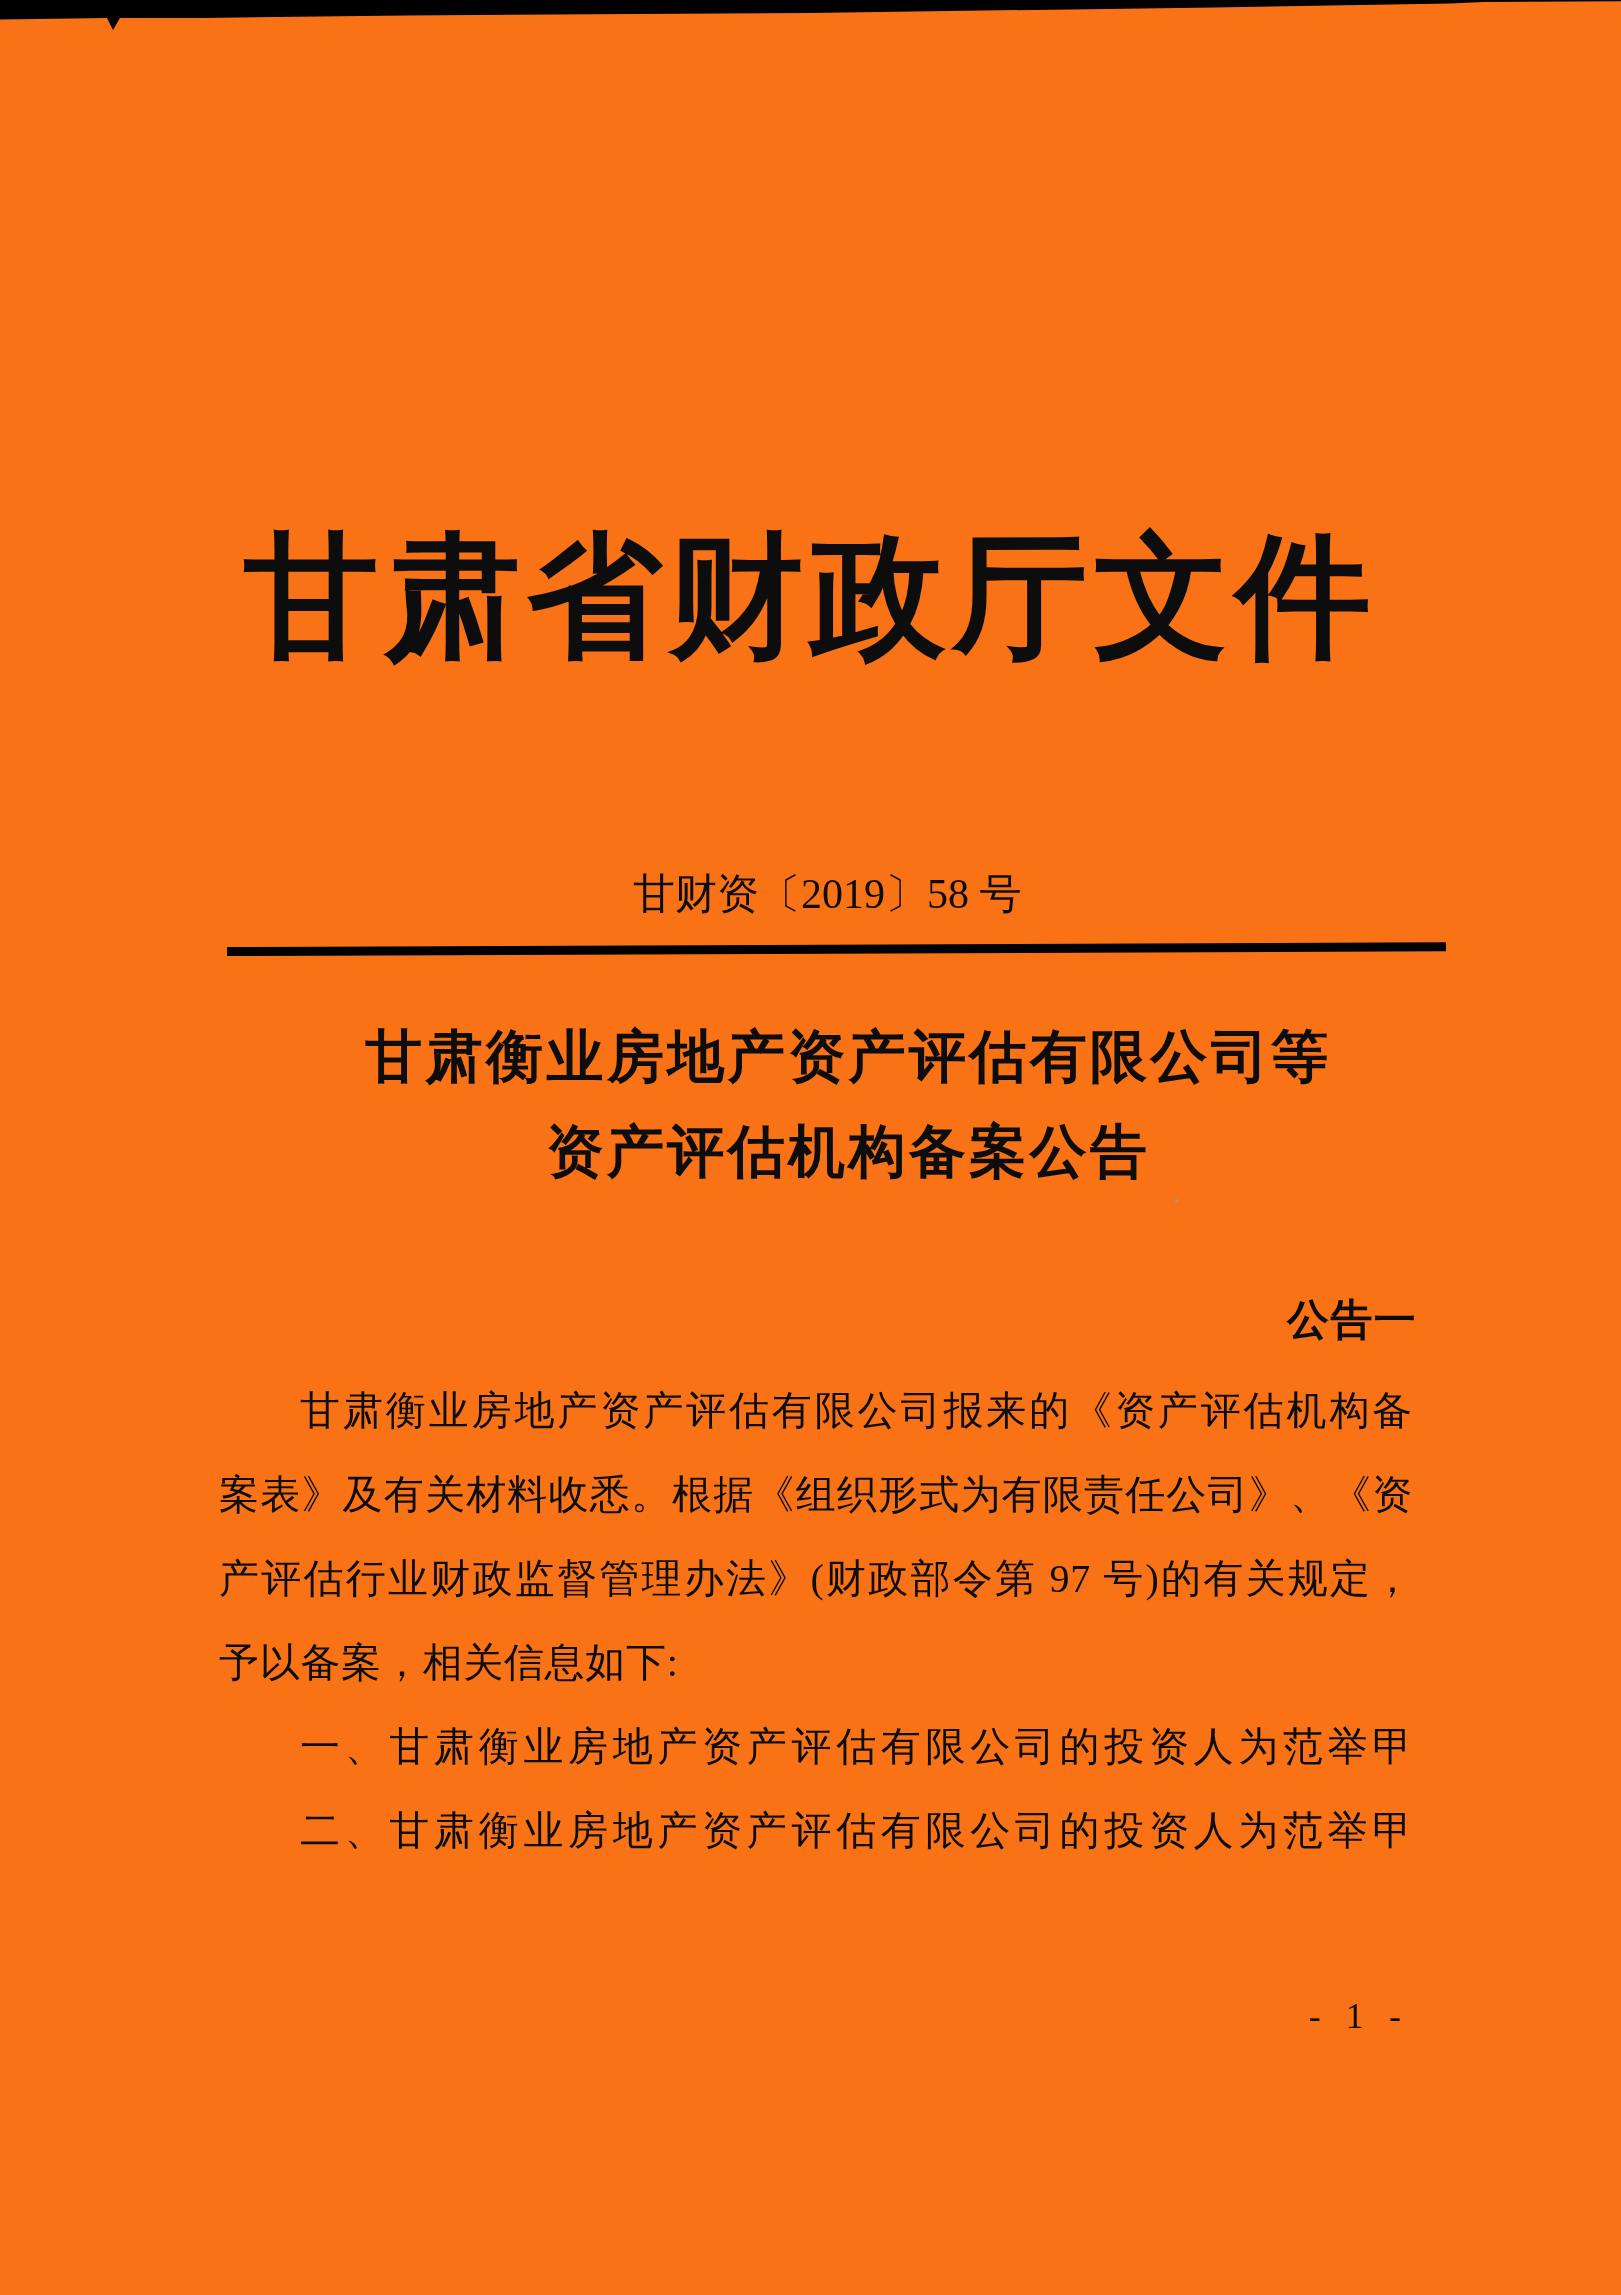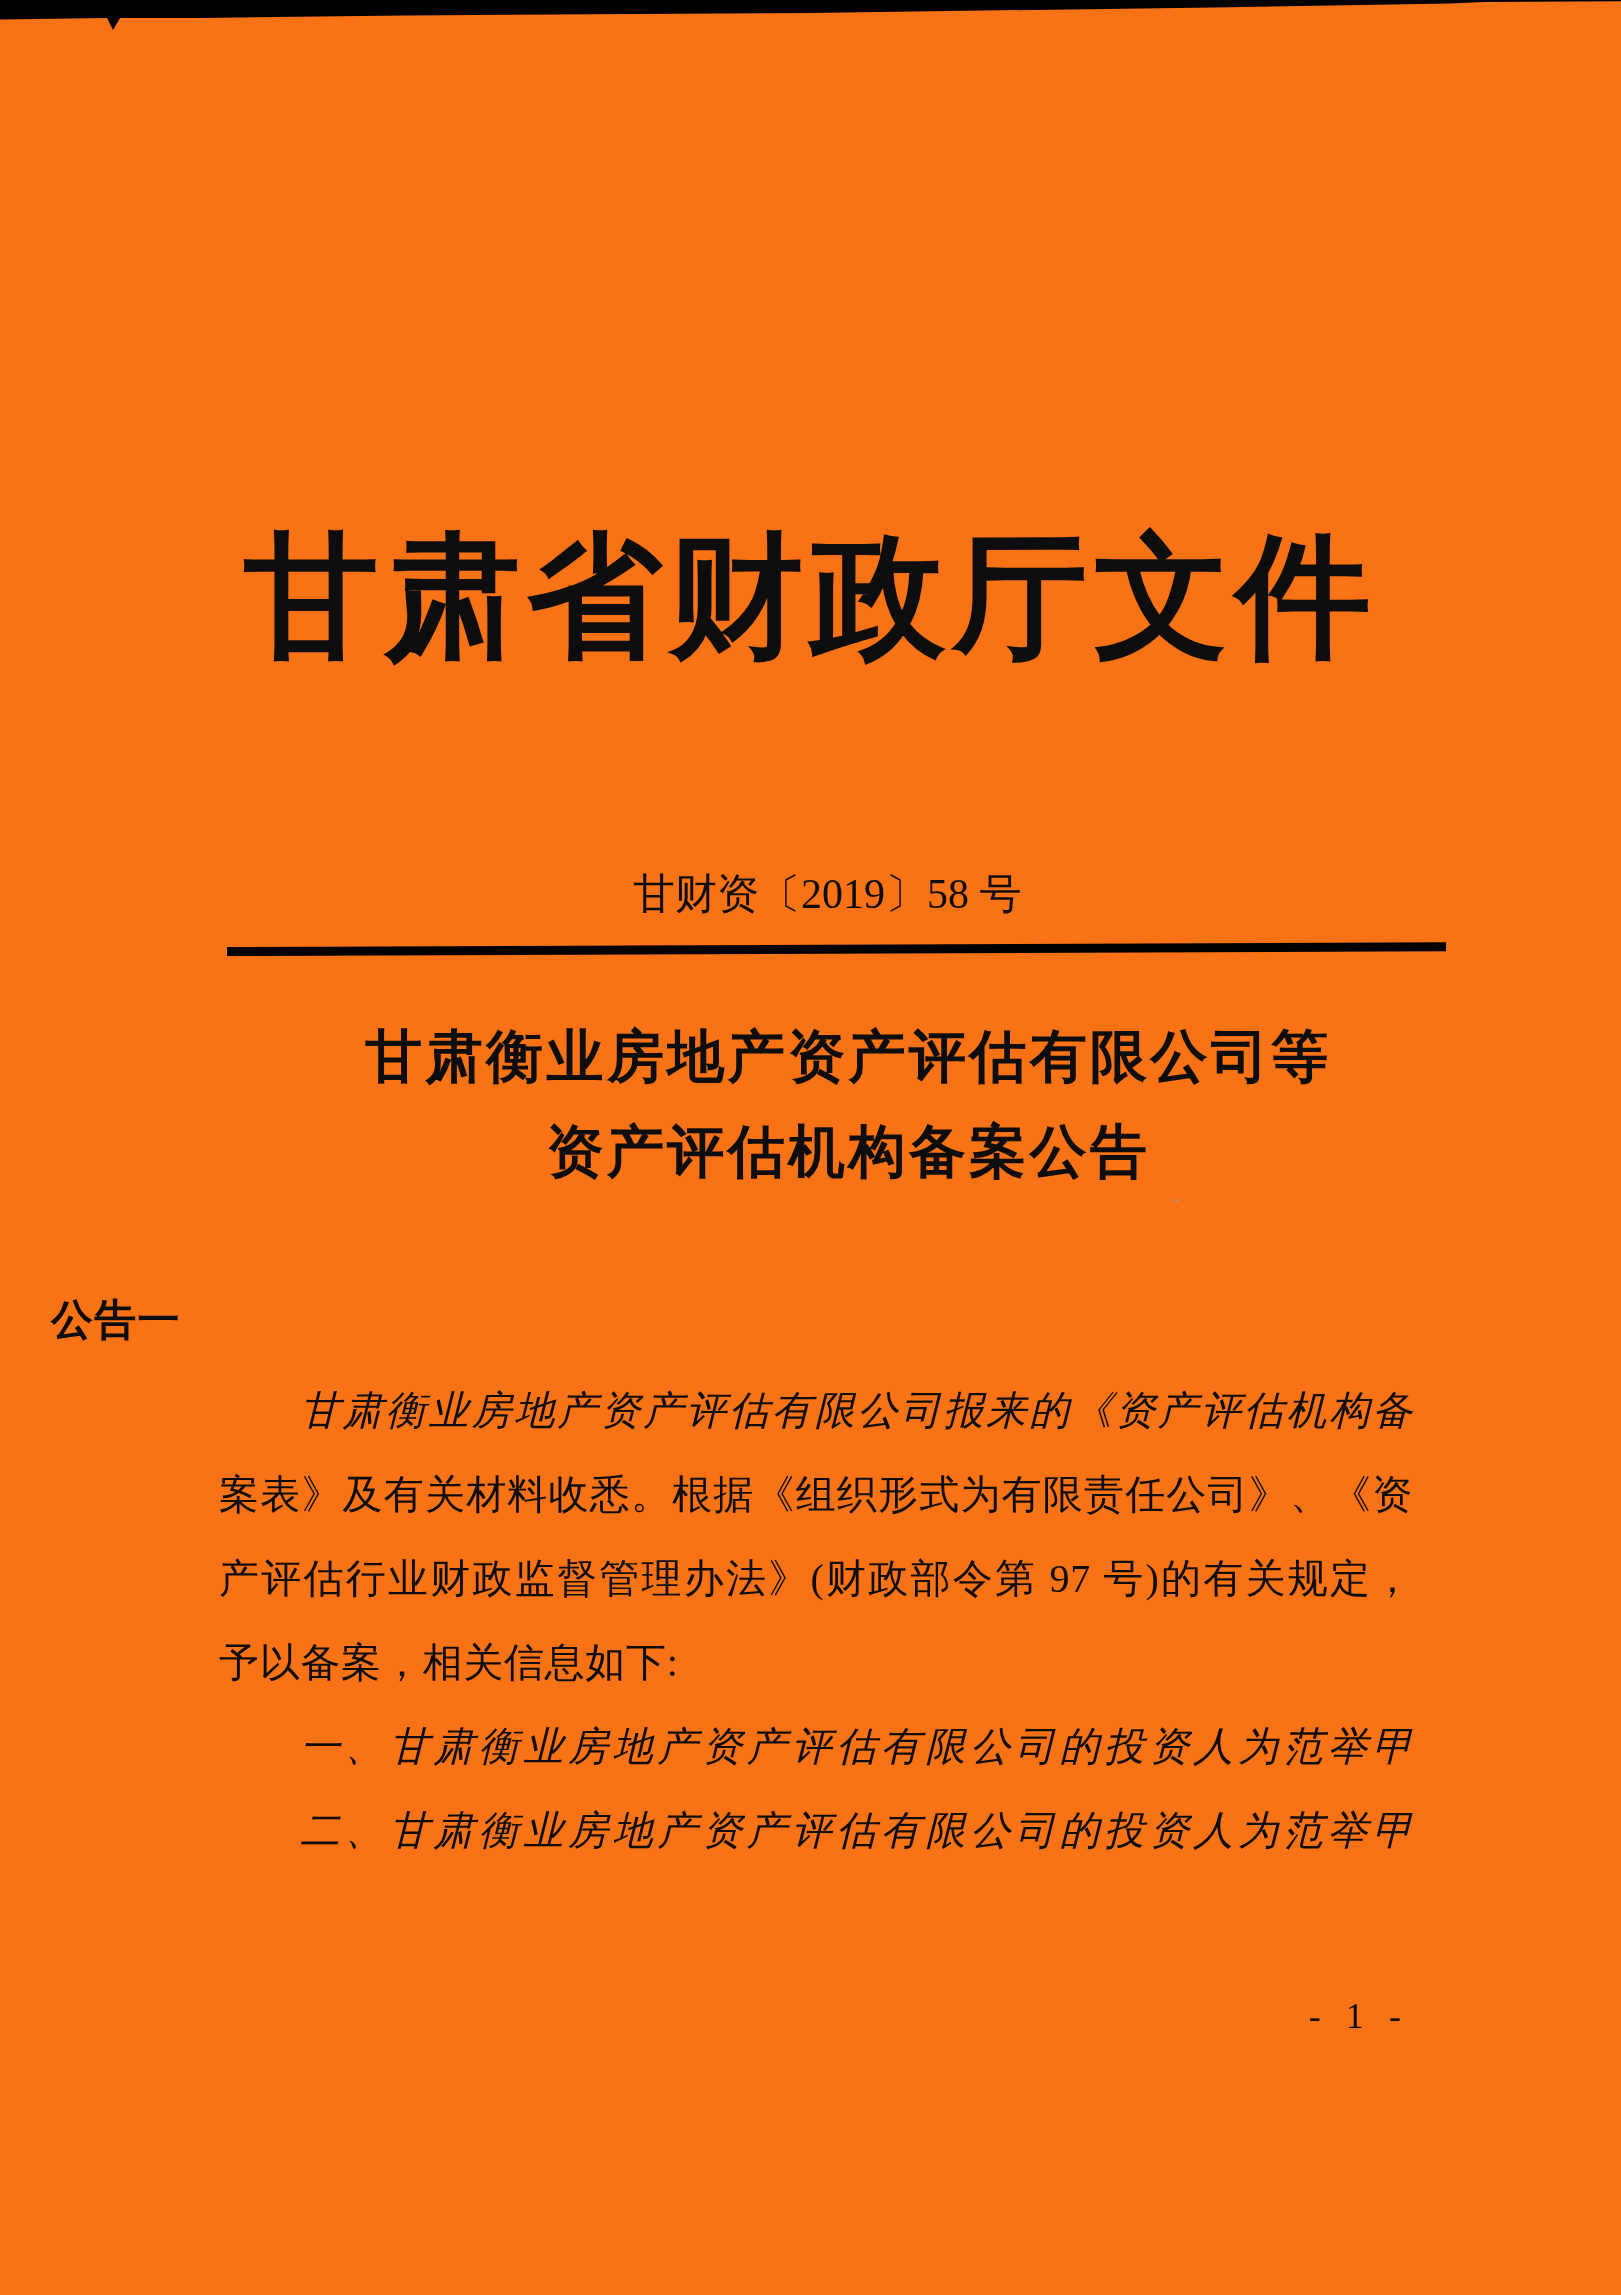--- a/index.html
+++ b/index.html
@@ -84,25 +84,25 @@
     font-family: "Liberation Sans", "DejaVu Sans", sans-serif;
     margin-top: 6px;
   }
   .doc-title-line.l1 { top: 1018px; }
   .doc-title-line.l2 { top: 1113px; }
 
   .section-heading {
     position: absolute;
     left: 0; top: 1296px;
     width: 1417px;
-    padding-left: 51px;
+    padding-left: 37px;
     box-sizing: border-box;
     height: 49px;
     line-height: 49px;
-    text-align: left;
+    text-align: right;
     font-size: 42px;
     font-weight: bold;
     letter-spacing: 1.3px;
     font-family: "Liberation Serif", "DejaVu Serif", serif;
   }
 
   .body-block {
     position: absolute;
     left: 219px; top: 1369px;
     width: 1194px;
@@ -113,21 +113,21 @@
     font-size: 40px;
     letter-spacing: 0.7px;
     white-space: nowrap;
     font-family: "Liberation Serif", "DejaVu Serif", serif;
   }
   .body-line.justify {
     white-space: normal;
     text-align: justify;
     text-align-last: justify;
   }
-  .body-line.indent { padding-left: 81px; font-style: italic; }
+  .body-line.indent { padding-left: 81px; }
 
   .page-number {
     position: absolute;
     left: 1268px; top: 1995px;
     width: 175px;
     height: 42px;
     line-height: 42px;
     text-align: center;
     font-size: 36px;
     letter-spacing: 1.3px;

